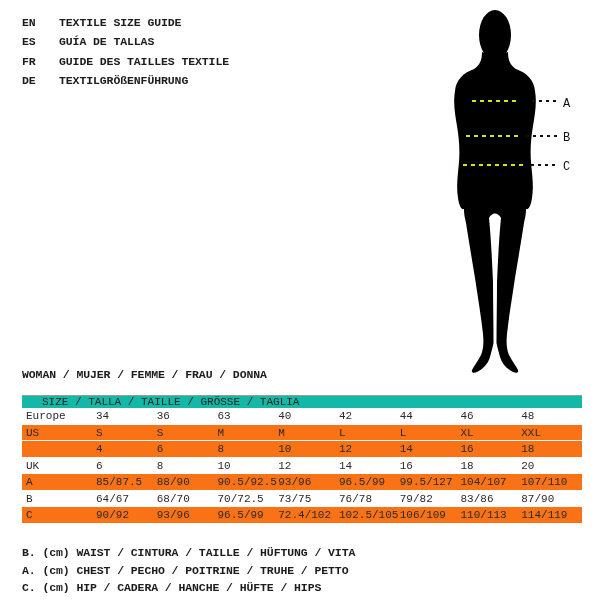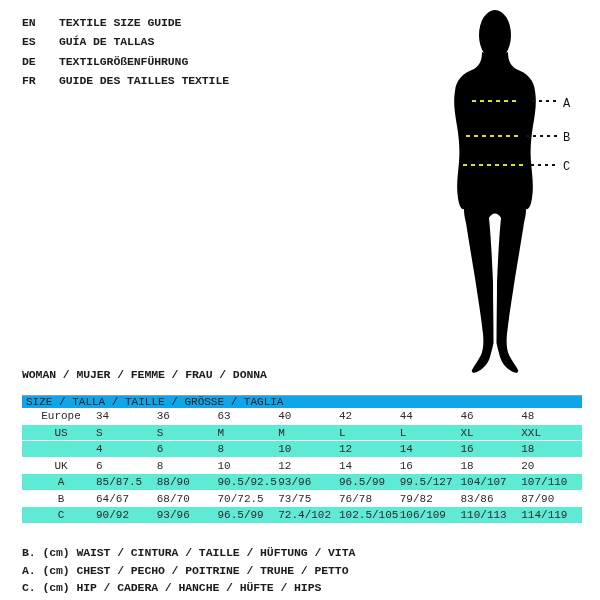--- a/index.html
+++ b/index.html
@@ -16,56 +16,56 @@
   #figure-wrap svg{display:block;}
   .measure-label{position:absolute;left:136px;font-size:12px;color:#111;}
   .ml-a{top:95px;}
   .ml-b{top:129px;}
   .ml-c{top:158px;}
   
   #section-title{position:absolute;left:22px;top:368px;font-weight:bold;font-size:11.5px;letter-spacing:-0.1px;}
   
   #size-table{position:absolute;left:22px;top:395px;width:560px;}
   #table-header{
-    background:#0ea5e9;border-top:1px solid #9a9a9a;height:13px;line-height:13px;
-    font-size:11px;color:#222;padding-left:4px;box-sizing:border-box;
+    background:#14b8a6;border-top:1px solid #9a9a9a;height:13px;line-height:13px;
+    font-size:11px;color:#222;padding-left:20px;box-sizing:border-box;
   }
   .t-row{
     display:grid;grid-template-columns:74px repeat(8,1fr);
     height:16.5px;line-height:16.5px;font-size:11px;color:#2a2a2a;
     box-sizing:border-box;border-bottom:1px solid #ffffff;
   }
-  .t-row.shade{background:#5eead4;}
-  .t-label{padding-left:4px;text-align:center;}
+  .t-row.shade{background:#f97316;}
+  .t-label{padding-left:4px;text-align:left;}
   .t-cell{text-align:left;}
   
   #notes{position:absolute;left:22px;top:544px;}
   .note-line{font-weight:bold;font-size:11.5px;line-height:17.6px;letter-spacing:-0.1px;}
 </style>
 </head>
 <body>
 
 <div id="canvas">
 
   <div id="lang-list">
       <div class="lang-row">
         <div class="lang-code">EN</div>
         <div class="lang-label">TEXTILE SIZE GUIDE</div>
       </div>
       <div class="lang-row">
         <div class="lang-code">ES</div>
         <div class="lang-label">GUÍA DE TALLAS</div>
       </div>
       <div class="lang-row">
+        <div class="lang-code">FR</div>
+        <div class="lang-label">GUIDE DES TAILLES TEXTILE</div>
+      </div>
+      <div class="lang-row">
         <div class="lang-code">DE</div>
         <div class="lang-label">TEXTILGRÖßENFÜHRUNG</div>
-      </div>
-      <div class="lang-row">
-        <div class="lang-code">FR</div>
-        <div class="lang-label">GUIDE DES TAILLES TEXTILE</div>
       </div>
     </div>
 
   <div id="figure-wrap">
     <svg width="140" height="372" viewBox="0 0 140 372">
       <ellipse cx="68" cy="33" rx="16" ry="25" fill="#000"></ellipse>
       <path fill="#000" d="
         M 55 50
         C 55 58, 53 63, 47 67
         C 36 71, 29 78, 28 89

